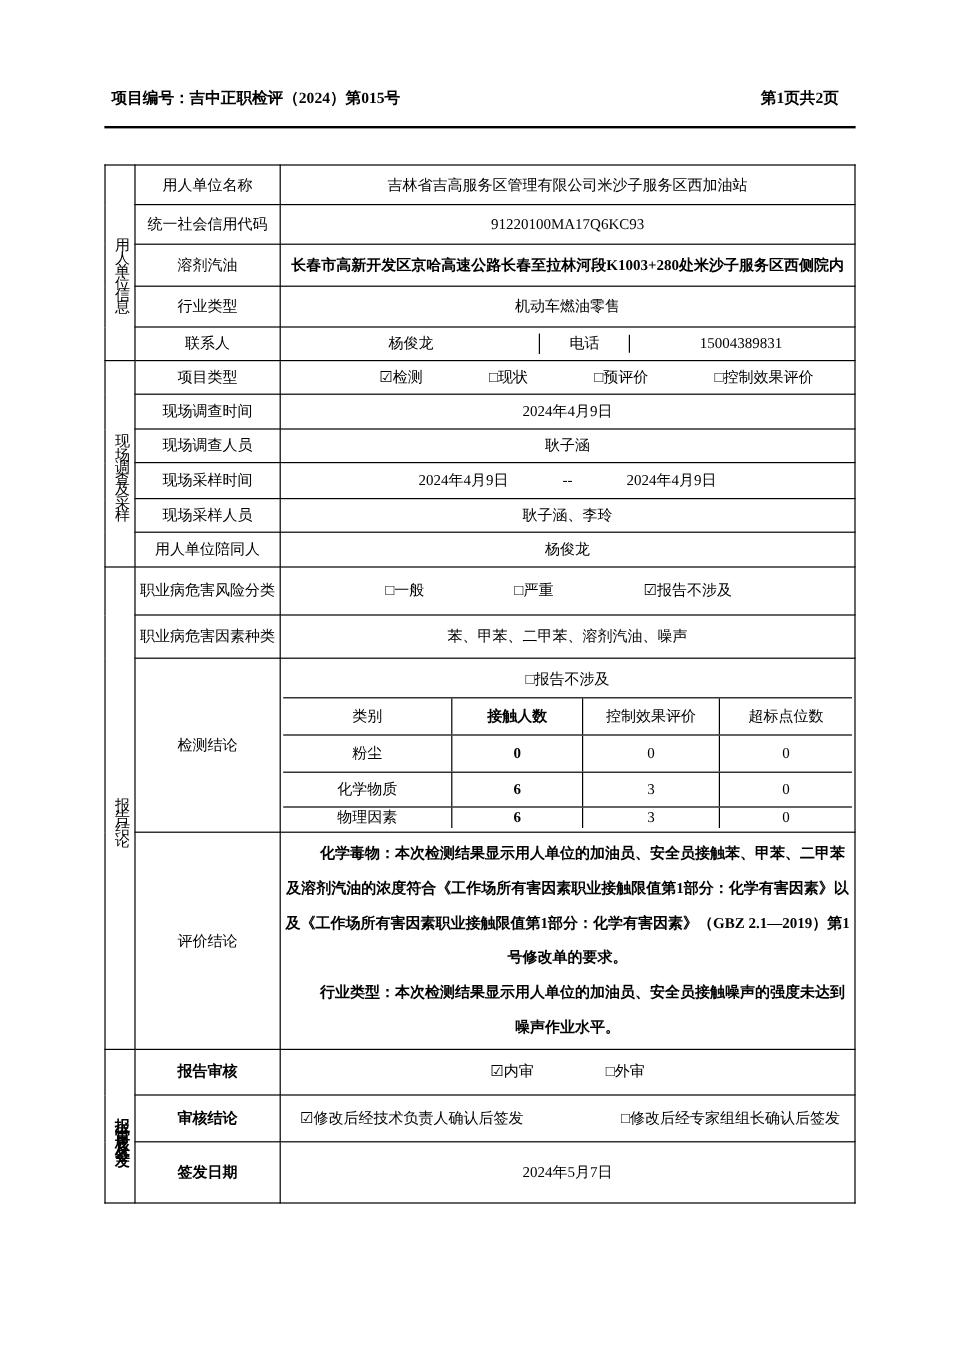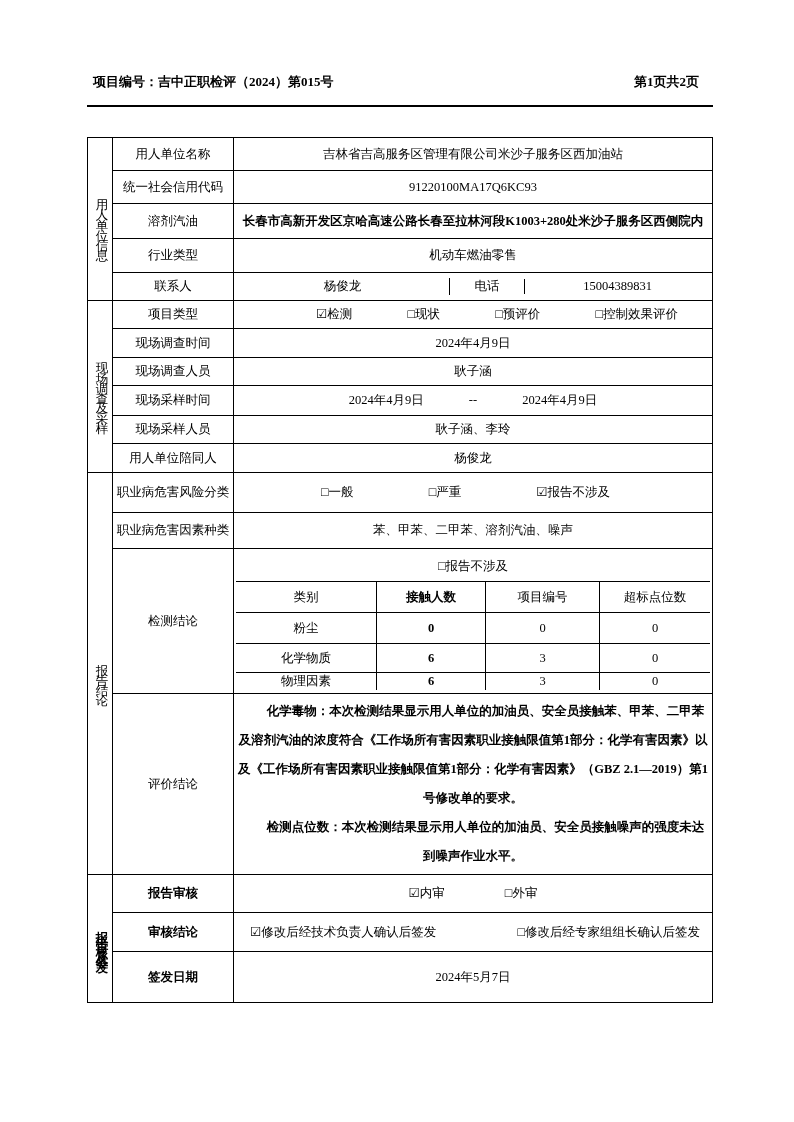--- a/index.html
+++ b/index.html
@@ -163,21 +163,21 @@
     <tr style="height:145px">
       <td>检测结论</td>
       <td class="nopad">
         <div class="sub">
           <div class="srow" style="height:29px">
             <div class="sc c4">□报告不涉及</div>
           </div>
           <div class="srow bt" style="height:30px">
             <div class="sc c1">类别</div>
             <div class="sc c2 bl">接触人数</div>
-            <div class="sc c3 bl">项目编号</div>
+            <div class="sc c3 bl">控制效果评价</div>
             <div class="sc c4 bl">超标点位数</div>
           </div>
           <div class="srow bt" style="height:30px">
             <div class="sc c1">粉尘</div>
             <div class="sc c2 bl">0</div>
             <div class="sc c3 bl">0</div>
             <div class="sc c4 bl">0</div>
           </div>
           <div class="srow bt" style="height:28px">
             <div class="sc c1">化学物质</div>
@@ -191,21 +191,21 @@
             <div class="sc c3 bl">3</div>
             <div class="sc c4 bl">0</div>
           </div>
         </div>
       </td>
     </tr>
     <tr style="height:181px">
       <td>评价结论</td>
       <td class="left eval">
         <p><b>化学毒物：</b><span>本次检测结果显示用人单位的加油员、安全员接触苯、甲苯、二甲苯及溶剂汽油的浓度符合《工作场所有害因素职业接触限值第1部分：化学有害因素》以及《工作场所有害因素职业接触限值第1部分：化学有害因素》（GBZ 2.1—2019）第1号修改单的要求。</span></p>
-        <p><b>检测点位数：</b><span>本次检测结果显示用人单位的加油员、安全员接触噪声的强度未达到噪声作业水平。</span></p>
+        <p><b>行业类型：</b><span>本次检测结果显示用人单位的加油员、安全员接触噪声的强度未达到噪声作业水平。</span></p>
       </td>
     </tr>
 
     <tr style="height:38px">
       <td class="vlab" rowspan="3">
         <div class="vtext tight bold">报告审核及签发</div>
       </td>
       <td class="bold">报告审核</td>
       <td class="nopad">
         <div class="optrow centered" style="gap:60px;height:100%">

